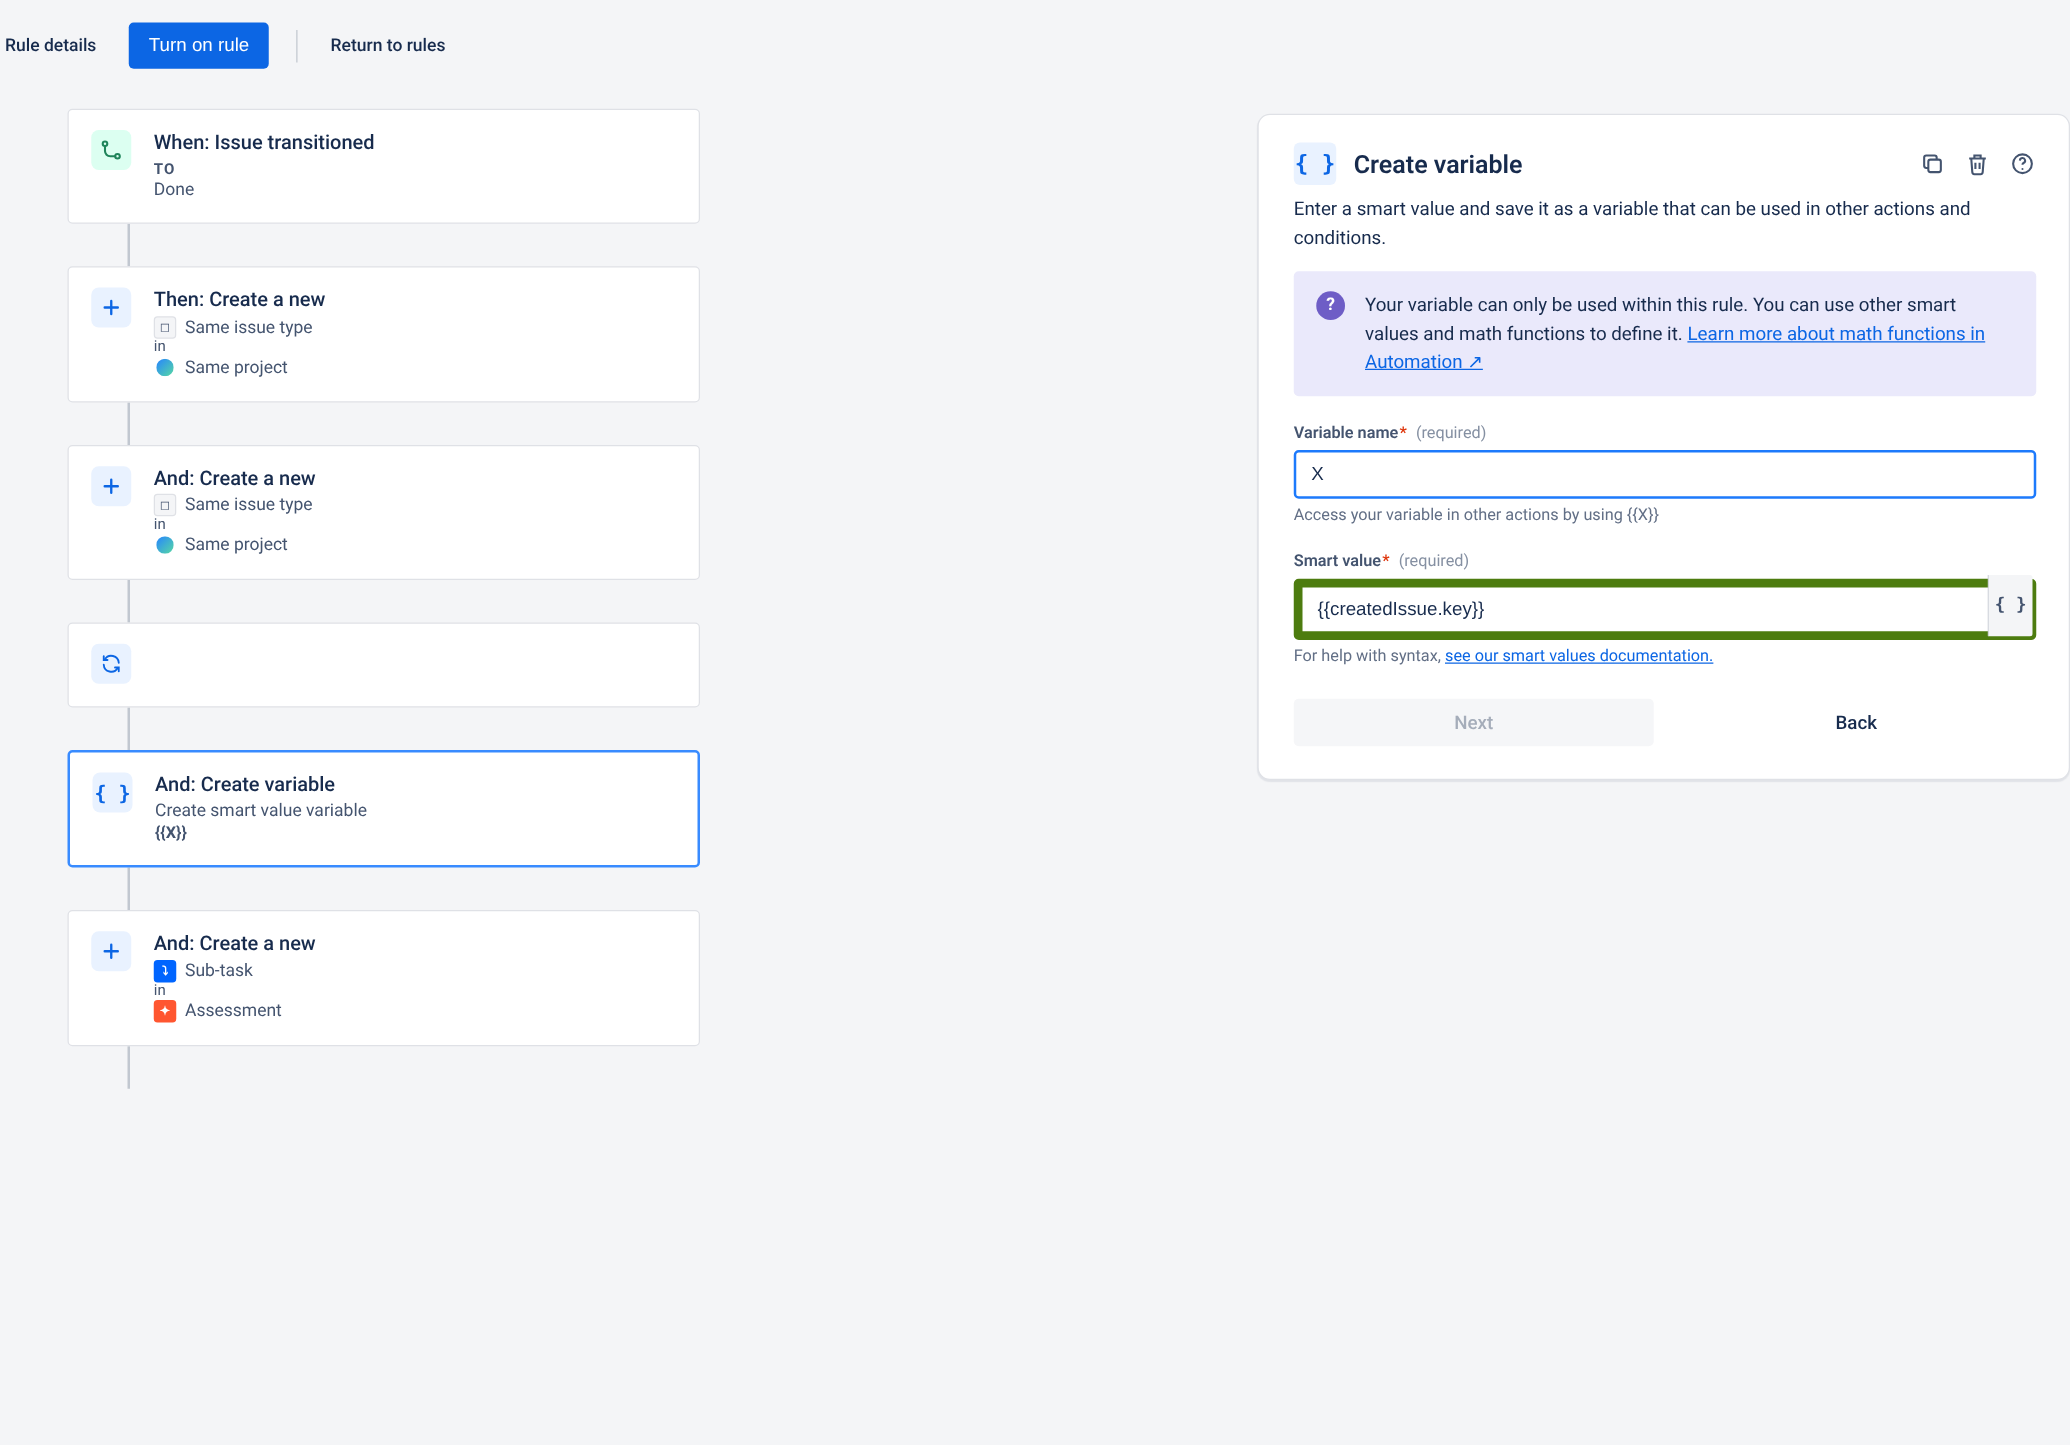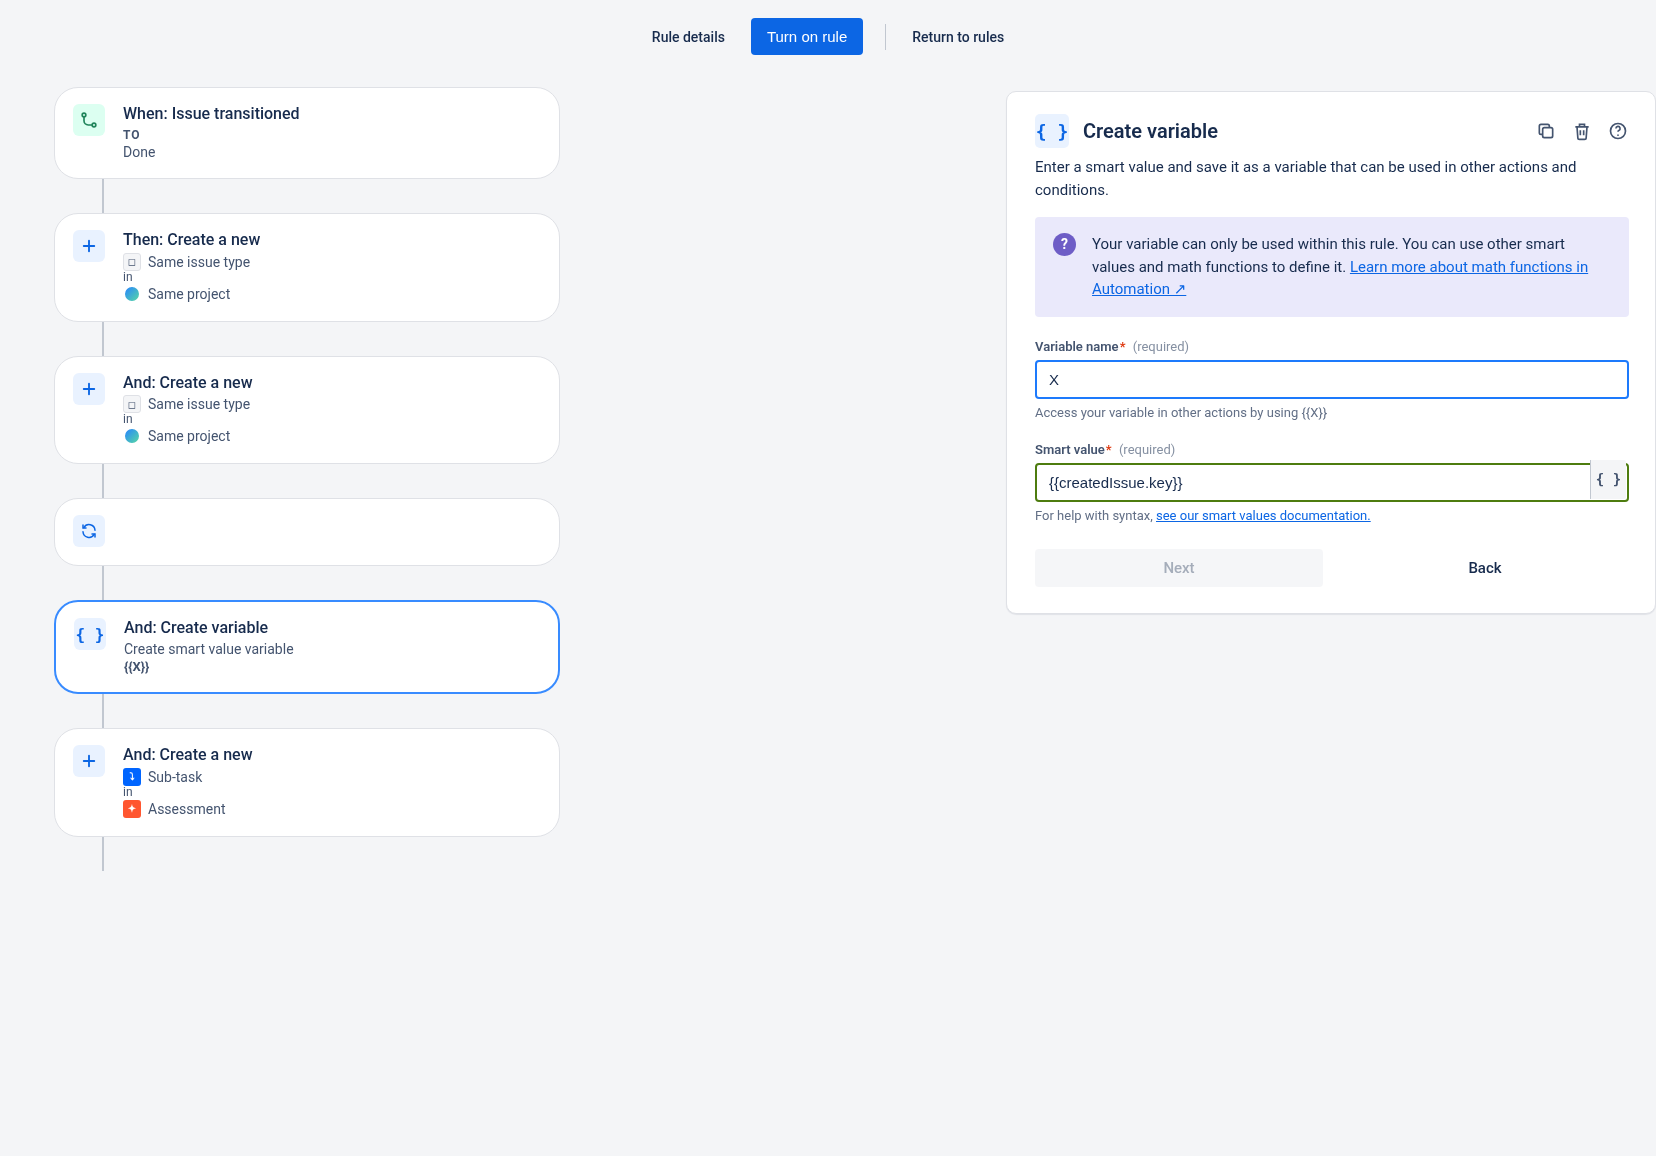--- a/index.html
+++ b/index.html
@@ -22,21 +22,21 @@
   body{
     margin:0;
     background:var(--bg);
     font-family:-apple-system,BlinkMacSystemFont,"Segoe UI",Roboto,Helvetica,Arial,sans-serif;
     color:var(--text);
     font-size:14px;
   }
   
   .topbar{
     display:flex;
-    justify-content:center;
+    justify-content:flex-start;
     align-items:center;
     gap:22px;
     padding:18px 0 8px 0;
     margin-right:0;
   }
   .topbar-link{
     font-weight:500;
     color:var(--text);
     padding:8px 4px;
   }
@@ -58,21 +58,21 @@
     display:flex;
     align-items:flex-start;
   }
   .flow-col{
     padding:24px 0 40px 54px;
     width:560px;
   }
   .flow-card{
     background:var(--panel);
     border:1px solid var(--border);
-    border-radius:24px;
+    border-radius:4px;
     padding:16px 20px 18px 18px;
     display:flex;
     gap:18px;
     align-items:flex-start;
     position:relative;
     cursor:pointer;
   }
   .flow-card.selected{
     border:2px solid #388BFF;
   }
@@ -141,21 +141,21 @@
   }
   .info-link{color:var(--primary-text);font-size:15px}
   .field{margin-top:22px}
   .field-label{font-size:13px;font-weight:600;color:var(--text-muted)}
   .field-label .req{color:var(--required);margin-left:1px}
   .field-label .req-text{color:#8590A2;font-weight:400;margin-left:4px}
   .text-input{
     width:100%;margin-top:6px;border:2px solid var(--focus);border-radius:4px;
     padding:9px 12px;font-size:15px;color:var(--text);outline:none;background:#fff;
   }
-  .text-input.plain{border:2px solid #4d7c0f}
+  .text-input.plain{border:7px solid #4d7c0f}
   .help{font-size:13px;color:var(--text-subtle);margin-top:6px}
   .smart-wrap{position:relative}
   .smart-suffix{
     position:absolute;right:3px;top:3px;bottom:3px;width:36px;
     background:#F4F5F7;border-left:1px solid #C1C7D0;border-radius:0 2px 2px 0;
     display:flex;align-items:center;justify-content:center;color:var(--text-muted);
     font-family:SFMono-Regular,Consolas,monospace;font-size:14px;font-weight:700;
   }
   .inline-link{color:var(--primary-text);text-decoration:underline}
   .footer-row{display:flex;gap:18px;margin-top:26px}

